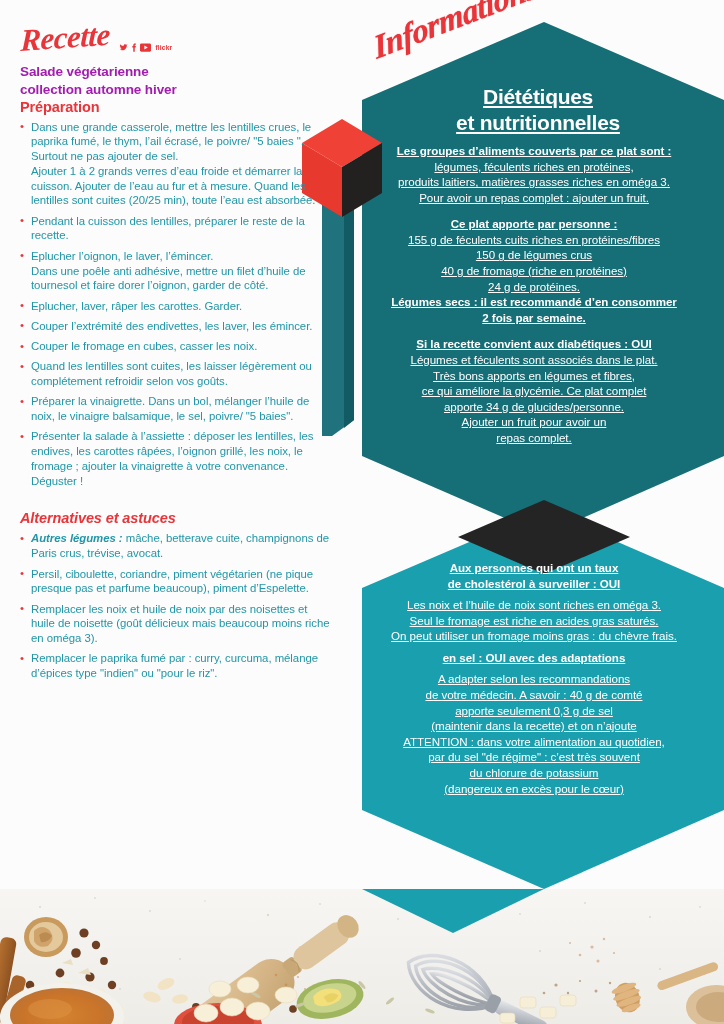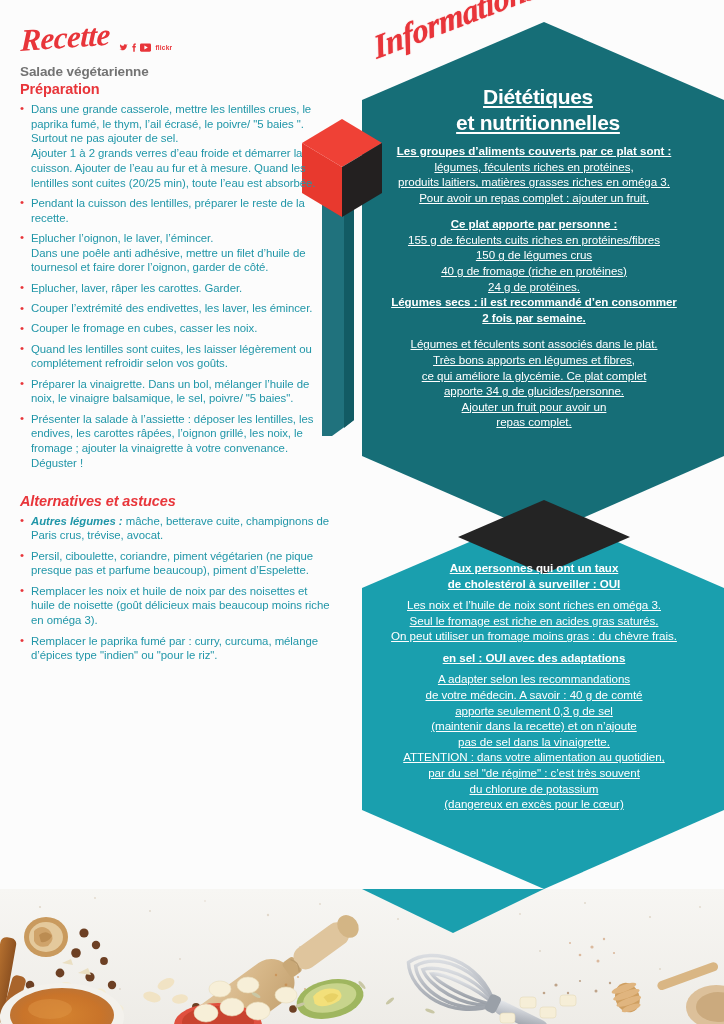--- a/index.html
+++ b/index.html
@@ -63,21 +63,21 @@
     font-weight: bold;
     color: #e8353a;
     letter-spacing: 0.2px;
     margin-left: 1px;
   }
 
   .brand-sub {
     margin-top: 7px;
     font-size: 13.5px;
     font-weight: bold;
-    color: #737373;
+    color: #a21caf;
     line-height: 1.32;
     letter-spacing: -0.1px;
   }
 
   .section-head {
     color: #e8353a;
     font-size: 14.5px;
     font-weight: bold;
     margin-bottom: 5px;
     letter-spacing: -0.1px;
@@ -470,20 +470,21 @@
             <rect x="0" y="0" width="24" height="18" rx="3" fill="#e8353a"></rect>
             <polygon points="9.5,4.5 17,9 9.5,13.5" fill="#ffffff"></polygon>
           </svg>
         </span>
         <span class="flickr-word">flickr</span>
       </span>
     </div>
 
     <div class="brand-sub">
       <div>Salade végétarienne</div>
+      <div>collection automne hiver</div>
     </div>
 
     <div class="section-head">Préparation</div>
     <ul class="steps" id="prep-list">
         <li>Dans une grande casserole, mettre les lentilles crues, le paprika fumé, le thym, l’ail écrasé, le poivre/ "5 baies ". Surtout ne pas ajouter de sel.<br>Ajouter 1 à 2 grands verres d’eau froide et démarrer la cuisson. Ajouter de l’eau au fur et à mesure. Quand les lentilles sont cuites (20/25 min), toute l’eau est absorbée.</li>
         <li>Pendant la cuisson des lentilles, préparer le reste de la recette.</li>
         <li>Eplucher l’oignon, le laver, l’émincer.<br>Dans une poêle anti adhésive, mettre un filet d’huile de tournesol et faire dorer l’oignon, garder de côté.</li>
         <li>Eplucher, laver, râper les carottes. Garder.</li>
         <li>Couper l’extrémité des endivettes, les laver, les émincer.</li>
         <li>Couper le fromage en cubes, casser les noix.</li>
@@ -515,20 +516,21 @@
       <div>Pour avoir un repas complet : ajouter un fruit.</div>
       <span class="gap"></span>
       <div class="b">Ce plat apporte par personne :</div>
       <div>155 g de féculents cuits riches en protéines/fibres</div>
       <div>150 g de légumes crus</div>
       <div>40 g de fromage (riche en protéines)</div>
       <div>24 g de protéines.</div>
       <div class="b">Légumes secs : il est recommandé d’en consommer</div>
       <div class="b">2 fois par semaine.</div>
       <span class="gap"></span>
+      <div class="b">Si la recette convient aux diabétiques : OUI</div>
       <div>Légumes et féculents sont associés dans le plat.</div>
       <div>Très bons apports en légumes et fibres,</div>
       <div>ce qui améliore la glycémie. Ce plat complet</div>
       <div>apporte 34 g de glucides/personne.</div>
       <div>Ajouter un fruit pour avoir un</div>
       <div>repas complet.</div>
     </div>
 
   <div class="hex-text" id="hex2-body">
       <div class="b">Aux personnes qui ont un taux</div>
@@ -537,20 +539,19 @@
       <div>Les noix et l’huile de noix sont riches en oméga 3.</div>
       <div>Seul le fromage est riche en acides gras saturés.</div>
       <div>On peut utiliser un fromage moins gras : du chèvre frais.</div>
       <span class="gap-sm"></span>
       <div class="b">en sel : OUI avec des adaptations</div>
       <span class="gap-sm"></span>
       <div>A adapter selon les recommandations</div>
       <div>de votre médecin. A savoir : 40 g de comté</div>
       <div>apporte seulement 0,3 g de sel</div>
       <div>(maintenir dans la recette) et on n’ajoute</div>
-      <div>pas de sel dans la vinaigrette.</div>
       <div>ATTENTION : dans votre alimentation au quotidien,</div>
       <div>par du sel "de régime" : c’est très souvent</div>
       <div>du chlorure de potassium</div>
       <div>(dangereux en excès pour le cœur)</div>
     </div>
 
 </div>
 
 </body></html>

